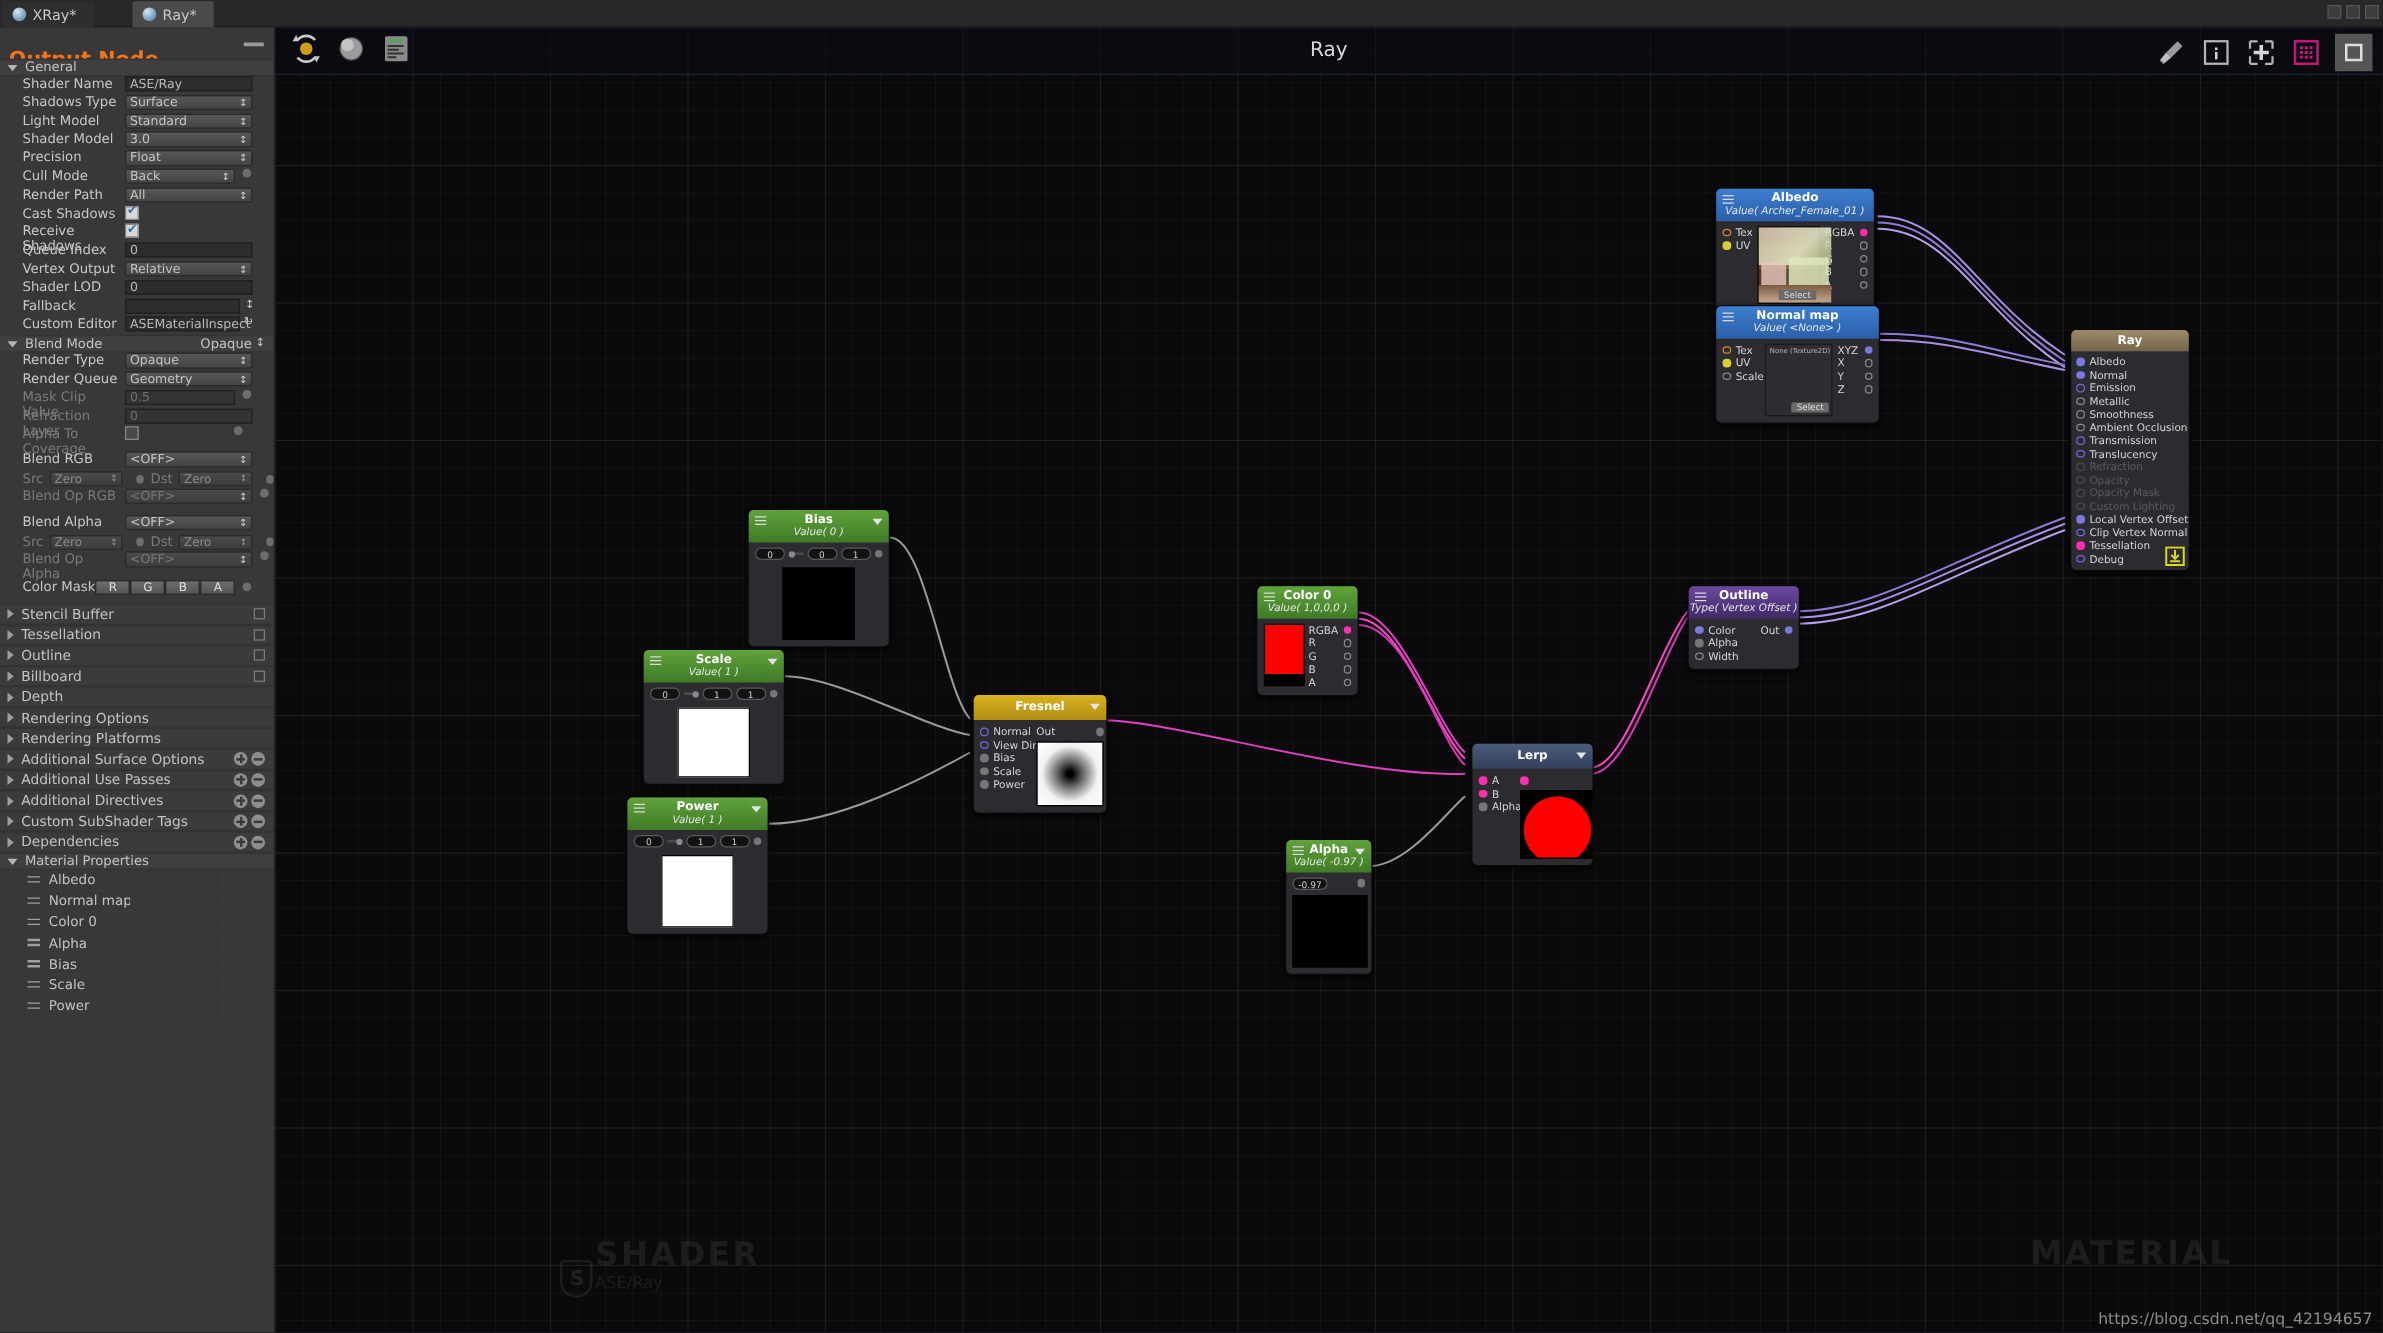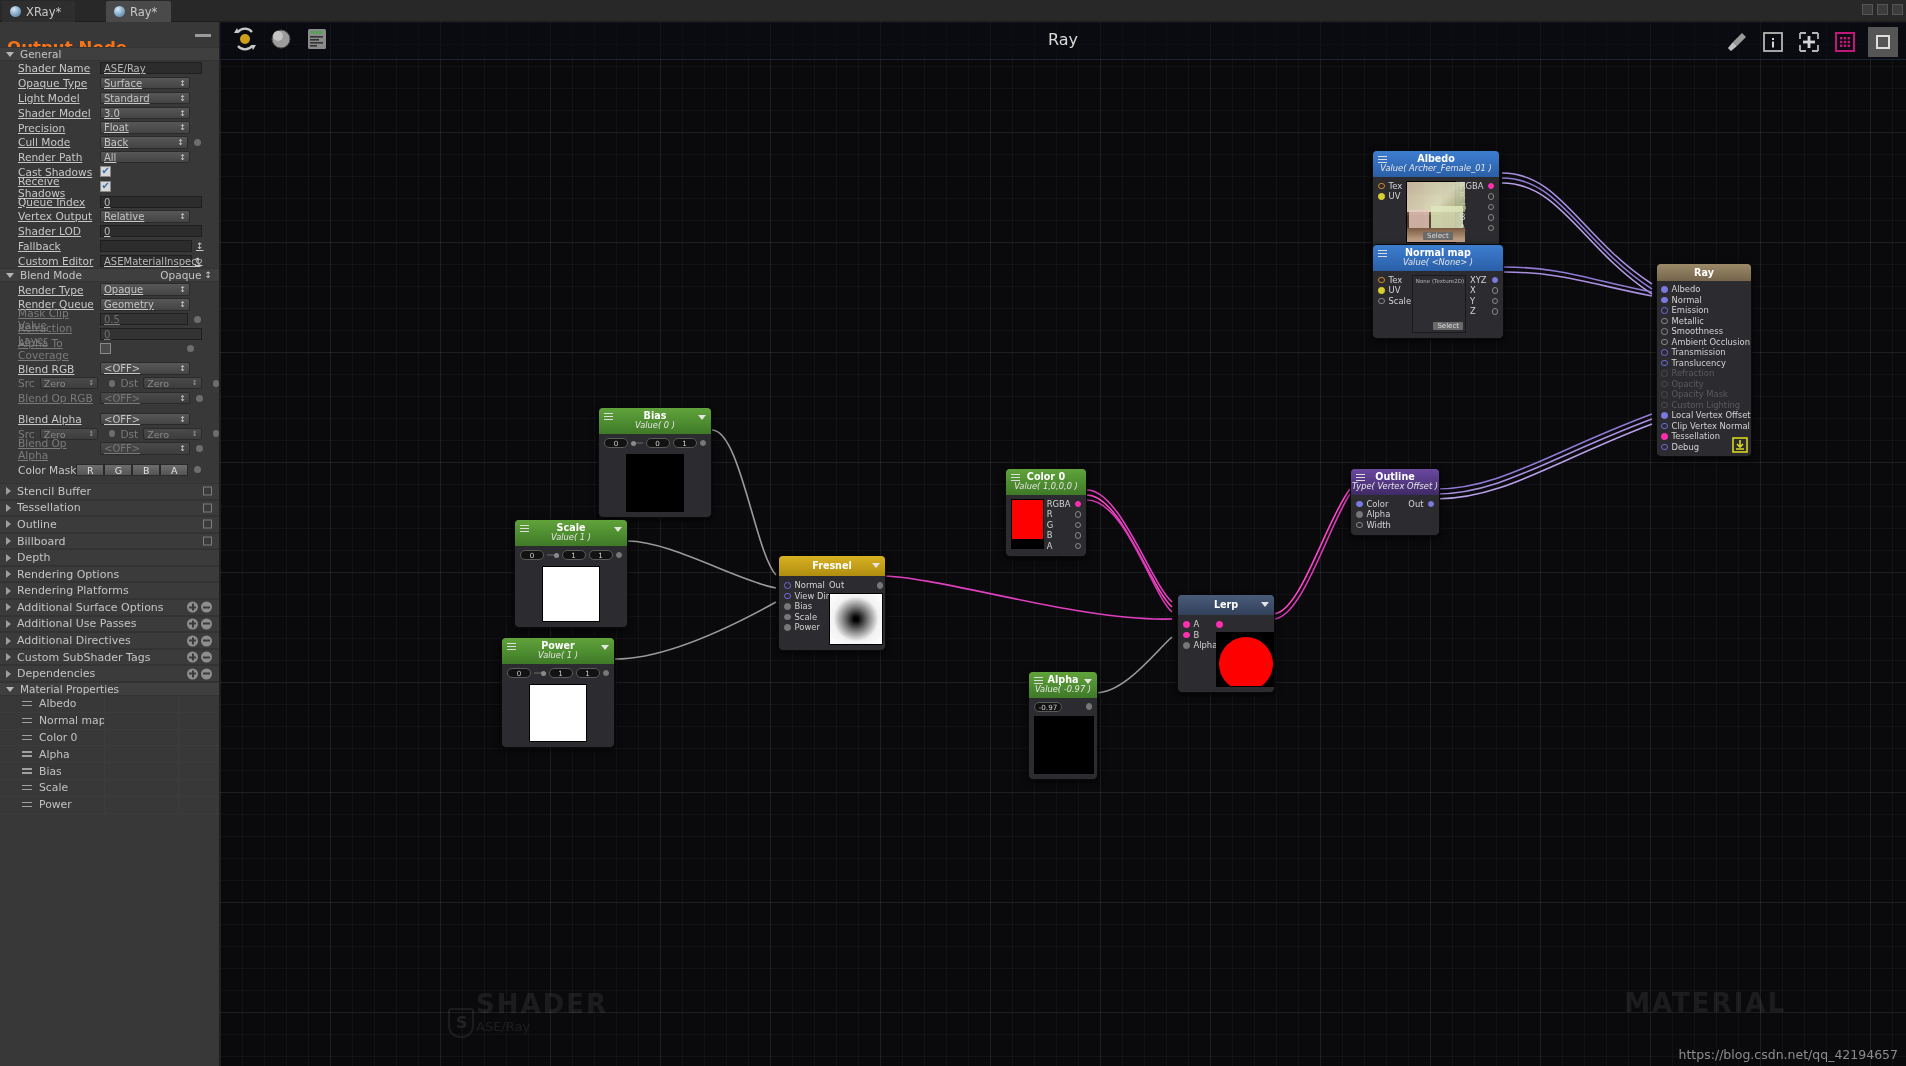--- a/index.html
+++ b/index.html
@@ -36,28 +36,28 @@
   .tri-right { border-top:4.5px solid transparent; border-bottom:4.5px solid transparent;
     border-left:5.5px solid #9e9e9e; }
   .sec-head.collapsed { height:16.6px; background:#3b3b3b; font-size:11px; }
   .sec-right { position:absolute; right:7px; top:50%; transform:translateY(-50%);
     display:flex; align-items:center; gap:3px; }
   .cbox-sm { width:9px; height:9px; border:1px solid #7d7d7d; background:#3a3a3a; }
   .pm { width:11px;height:11px;border-radius:50%;background:#8e8e8e;position:relative;}
   .pm::before{content:"";position:absolute;left:2px;top:4.5px;width:7px;height:2px;background:#3a3a3a;}
   .pm.plus::after{content:"";position:absolute;left:4.5px;top:2px;width:2px;height:7px;background:#3a3a3a;}
 
-  .row { height:14.8px; display:flex; align-items:center; padding-left:18px; position:relative;
-    font-size:10.6px; color:#c8c8c8;text-decoration:underline; }
+  .row { height:14.8px; display:flex; padding-left:18px; position:relative;
+    font-size:10.6px; color:#c8c8c8; }
   .row.dim { color:#7b7b7b; }
   .row .lbl { width:82px; flex:0 0 82px; }
   .fld { height:12px; background:#2c2c2c; border:1px solid #1f1f1f; color:#b8b8b8;
     font-size:10px; line-height:11px; padding:0 3px; width:102px; }
   .fld.dimf { color:#6f6f6f; background:#333; }
-  .drop { height:12.5px; width:90px; background:linear-gradient(#575757,#444);
+  .drop { height:12.5px; width:102px; background:linear-gradient(#575757,#444);
     border:1px solid #2a2a2a; border-radius:2px; color:#c4c4c4; font-size:10px;
     line-height:12px; padding:0 3px; position:relative; }
   .drop.dimd{ color:#777; background:linear-gradient(#4a4a4a,#3d3d3d); }
   .drop .ar { position:absolute; right:3px; top:1px; font-size:8px; color:#cfcfcf; line-height:10px;}
   .chk { width:11px;height:11px;background:#d8d8d8;border:1px solid #888;position:relative; }
   .chk::after{ content:"✔"; position:absolute; left:0.5px; top:-2.5px; font-size:10px; color:#3b6ea8; }
   .chk.off { background:#4a4a4a; }
   .chk.off::after{ display:none; }
   .dotbtn{ width:7px;height:7px;border-radius:50%;background:#6d6d6d;margin-left:6px; }
 
@@ -180,21 +180,21 @@
     <div class="sec-head">
       <span class="tri tri-down"></span>
       <span>General</span>
     </div>
     <div id="general-rows">
         <div class="row">
           <span class="lbl">Shader Name</span>
           <span class="fld">ASE/Ray</span>
         </div>
         <div class="row">
-          <span class="lbl">Opaque Type</span>
+          <span class="lbl">Shadows Type</span>
           <span class="drop">Surface<span class="ar">↕</span></span>
         </div>
         <div class="row">
           <span class="lbl">Light Model</span>
           <span class="drop">Standard<span class="ar">↕</span></span>
         </div>
         <div class="row">
           <span class="lbl">Shader Model</span>
           <span class="drop">3.0<span class="ar">↕</span></span>
         </div>

